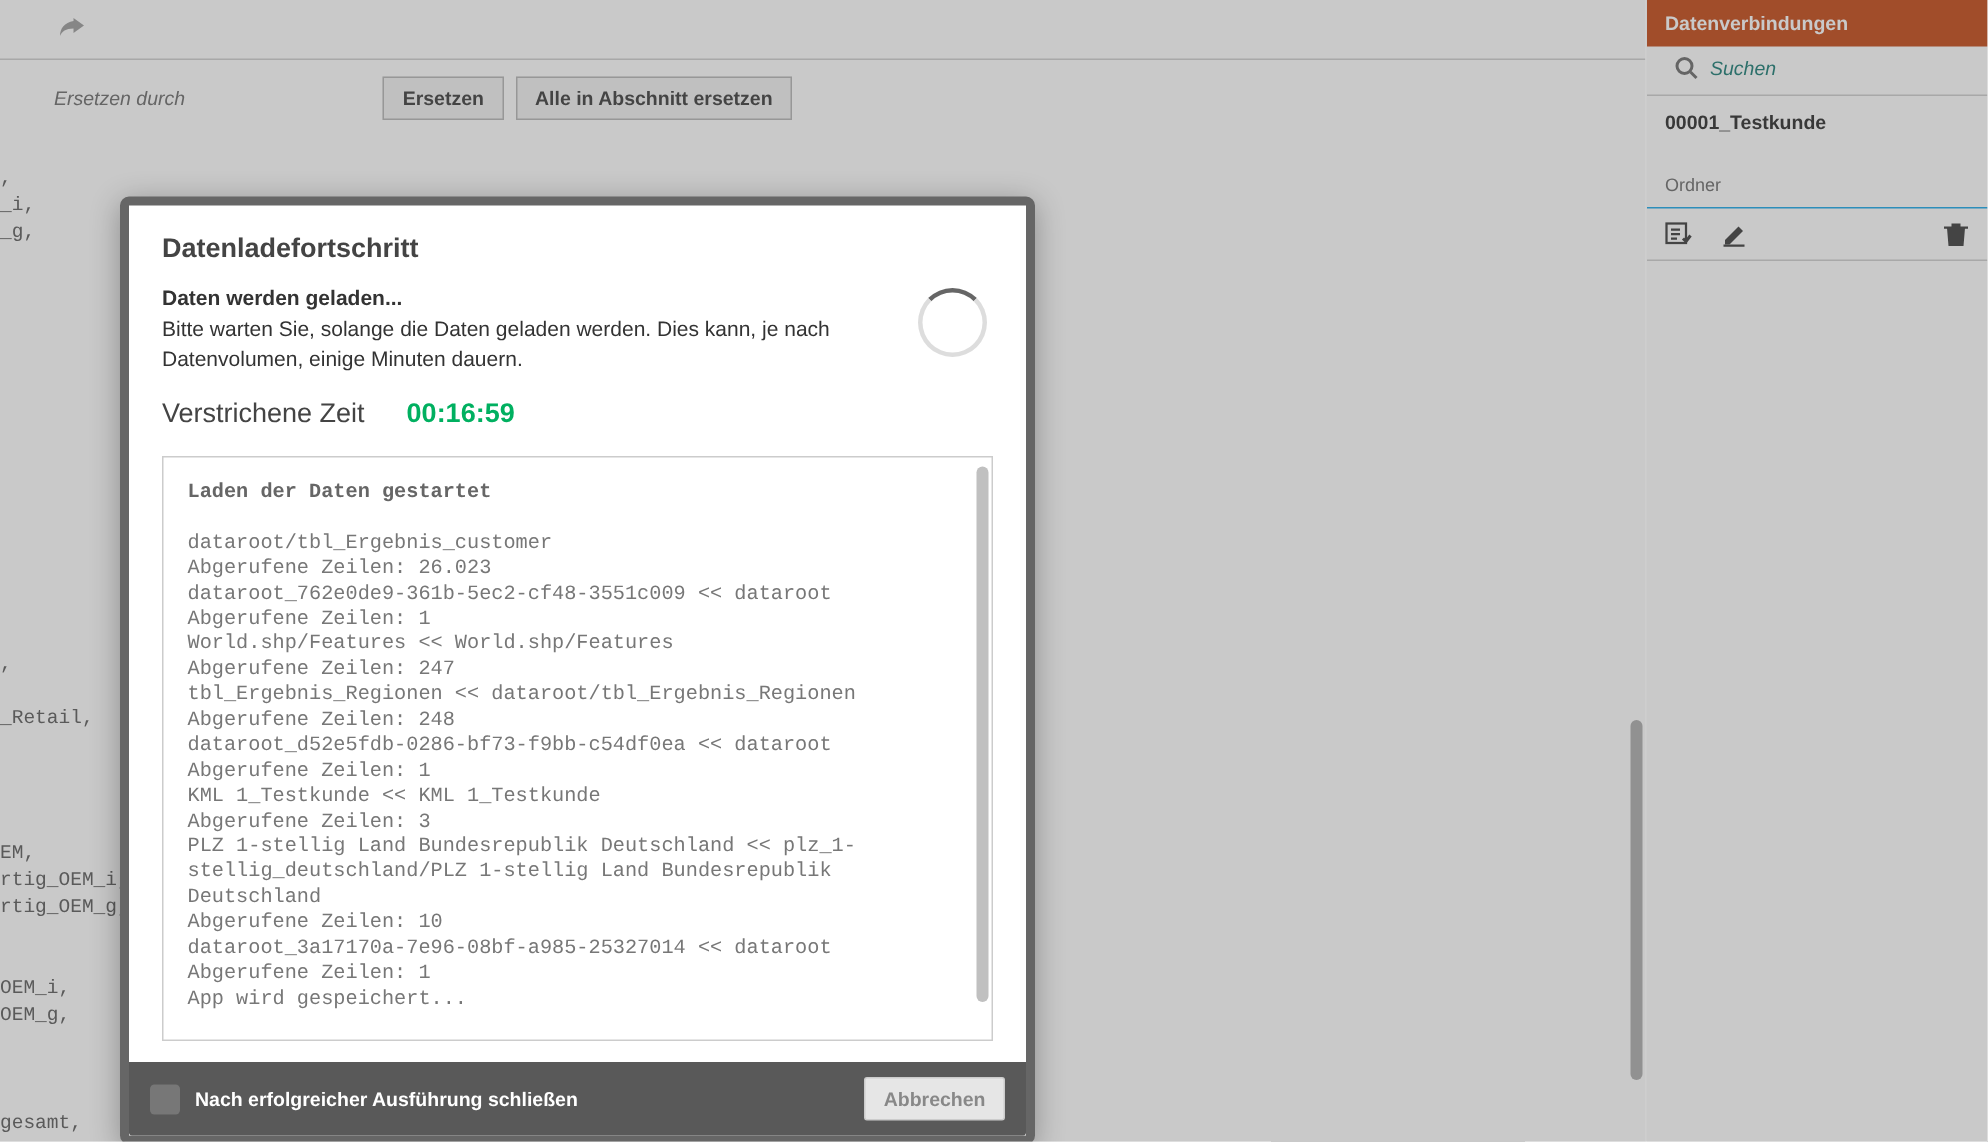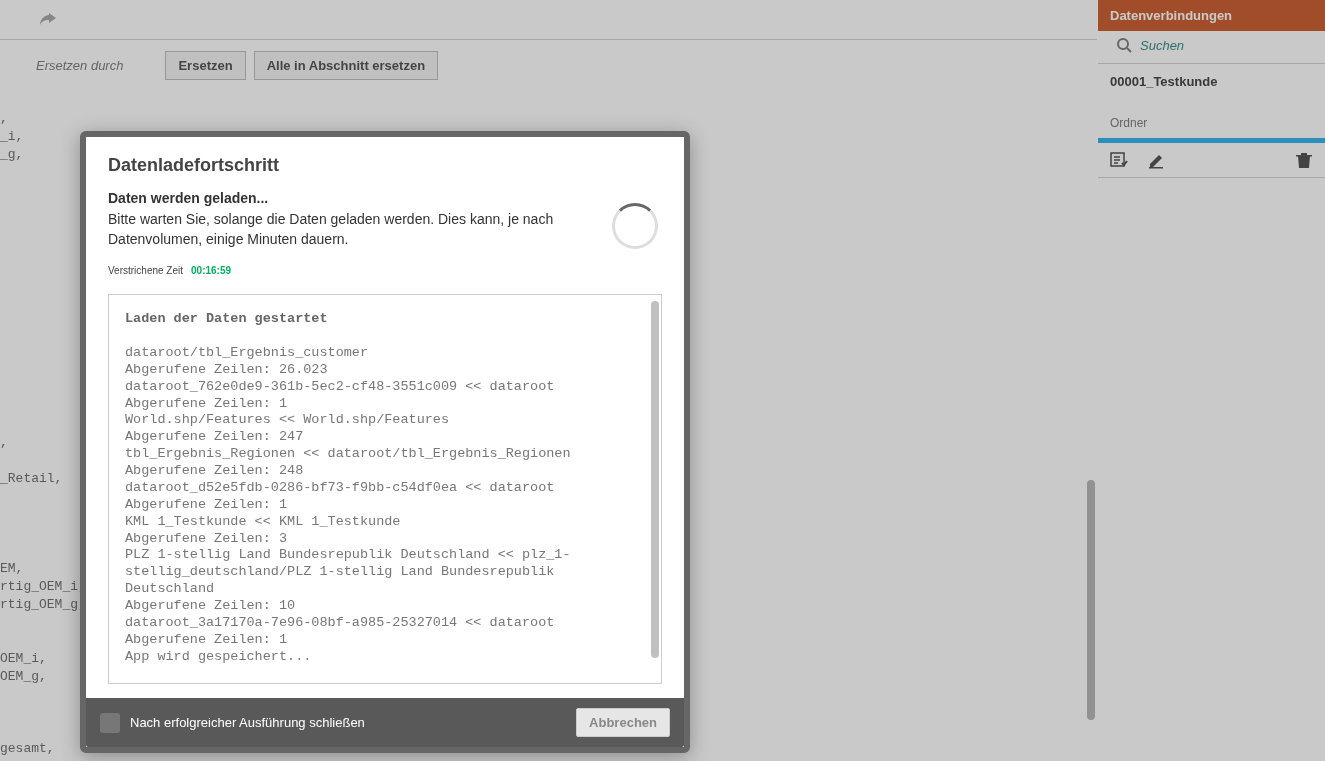--- a/index.html
+++ b/index.html
@@ -35,20 +35,21 @@
     margin-left: 30px;
   }
   .replace-row {
     position: absolute;
     left: 0; top: 40px;
     width: 100%;
     height: 50px;
     display: flex;
     align-items: center;
     padding-left: 36px;
+    gap: 90px;
   }
   .replace-label {
     font-style: italic;
     color: #666;
   }
   .replace-buttons { display: flex; gap: 8px; margin-left: 42px; }
   .btn {
     background: #f2f2f2;
     border: 1px solid #b3b3b3;
     padding: 6px 12px;
@@ -110,21 +111,21 @@
     display: flex;
     align-items: center;
     padding: 6px 18px 10px 18px;
     border-bottom: 1px solid #ccc;
     gap: 8px;
   }
   .rp-search svg { color: #666; }
   .rp-search span { color: #0f766e; font-style: italic; }
   .rp-item {
     padding: 10px 12px 8px 12px;
-    border-bottom: 5px solid #0ea5e9;
+    border-bottom: 1px solid #0ea5e9;
   }
   .rp-item-title { font-weight: 700; color: #222; font-size: 13px; }
   .rp-item-sub { color: #666; font-size: 12px; margin-top: 27px; }
   .rp-icons {
     display: flex;
     align-items: center;
     padding: 8px 12px;
     gap: 20px;
     border-bottom: 1px solid #ccc;
   }
@@ -147,21 +148,21 @@
     border-radius: 19px;
   }
   .dlg-title {
     font-size: 18px;
     font-weight: 700;
     color: #444;
     margin-bottom: 14px;
   }
   .dlg-status-row {
     display: flex;
-    align-items: flex-end;
+    align-items: flex-start;
     justify-content: space-between;
     gap: 20px;
   }
   .dlg-loading {
     font-weight: 700;
     color: #333;
     margin-bottom: 4px;
     font-size: 14px;
   }
   .dlg-desc {
@@ -173,23 +174,23 @@
     width: 46px; height: 46px;
     border: 3px solid #ddd;
     border-top-color: #666;
     border-radius: 50%;
     flex-shrink: 0;
     margin-right: 4px;
     margin-top: 2px;
   }
   .dlg-time-row {
     margin-top: 16px;
-    font-size: 10px;
-    display: flex;
-    gap: 8px;
+    font-size: 18px;
+    display: flex;
+    gap: 28px;
   }
   .dlg-time-label { color: #444; }
   .dlg-time-val { color: #00b060; font-weight: 600; }
   .dlg-log {
     margin-top: 18px;
     border: 1px solid #ccc;
     background: #fff;
     height: 390px;
     overflow: hidden;
     position: relative;
@@ -228,21 +229,21 @@
     align-items: center;
     justify-content: space-between;
     border-radius: 0 0 2px 2px;
   }
   .dlg-check {
     display: flex;
     align-items: center;
     gap: 10px;
     color: #fff;
     font-size: 13px;
-    font-weight: 400;
+    font-weight: 700;
   }
   .dlg-check-box {
     width: 20px; height: 20px;
     background: #777;
     border-radius: 3px;
   }
   .dlg-cancel {
     background: #e6e6e6;
     border: 1px solid #ccc;
     color: #888;

